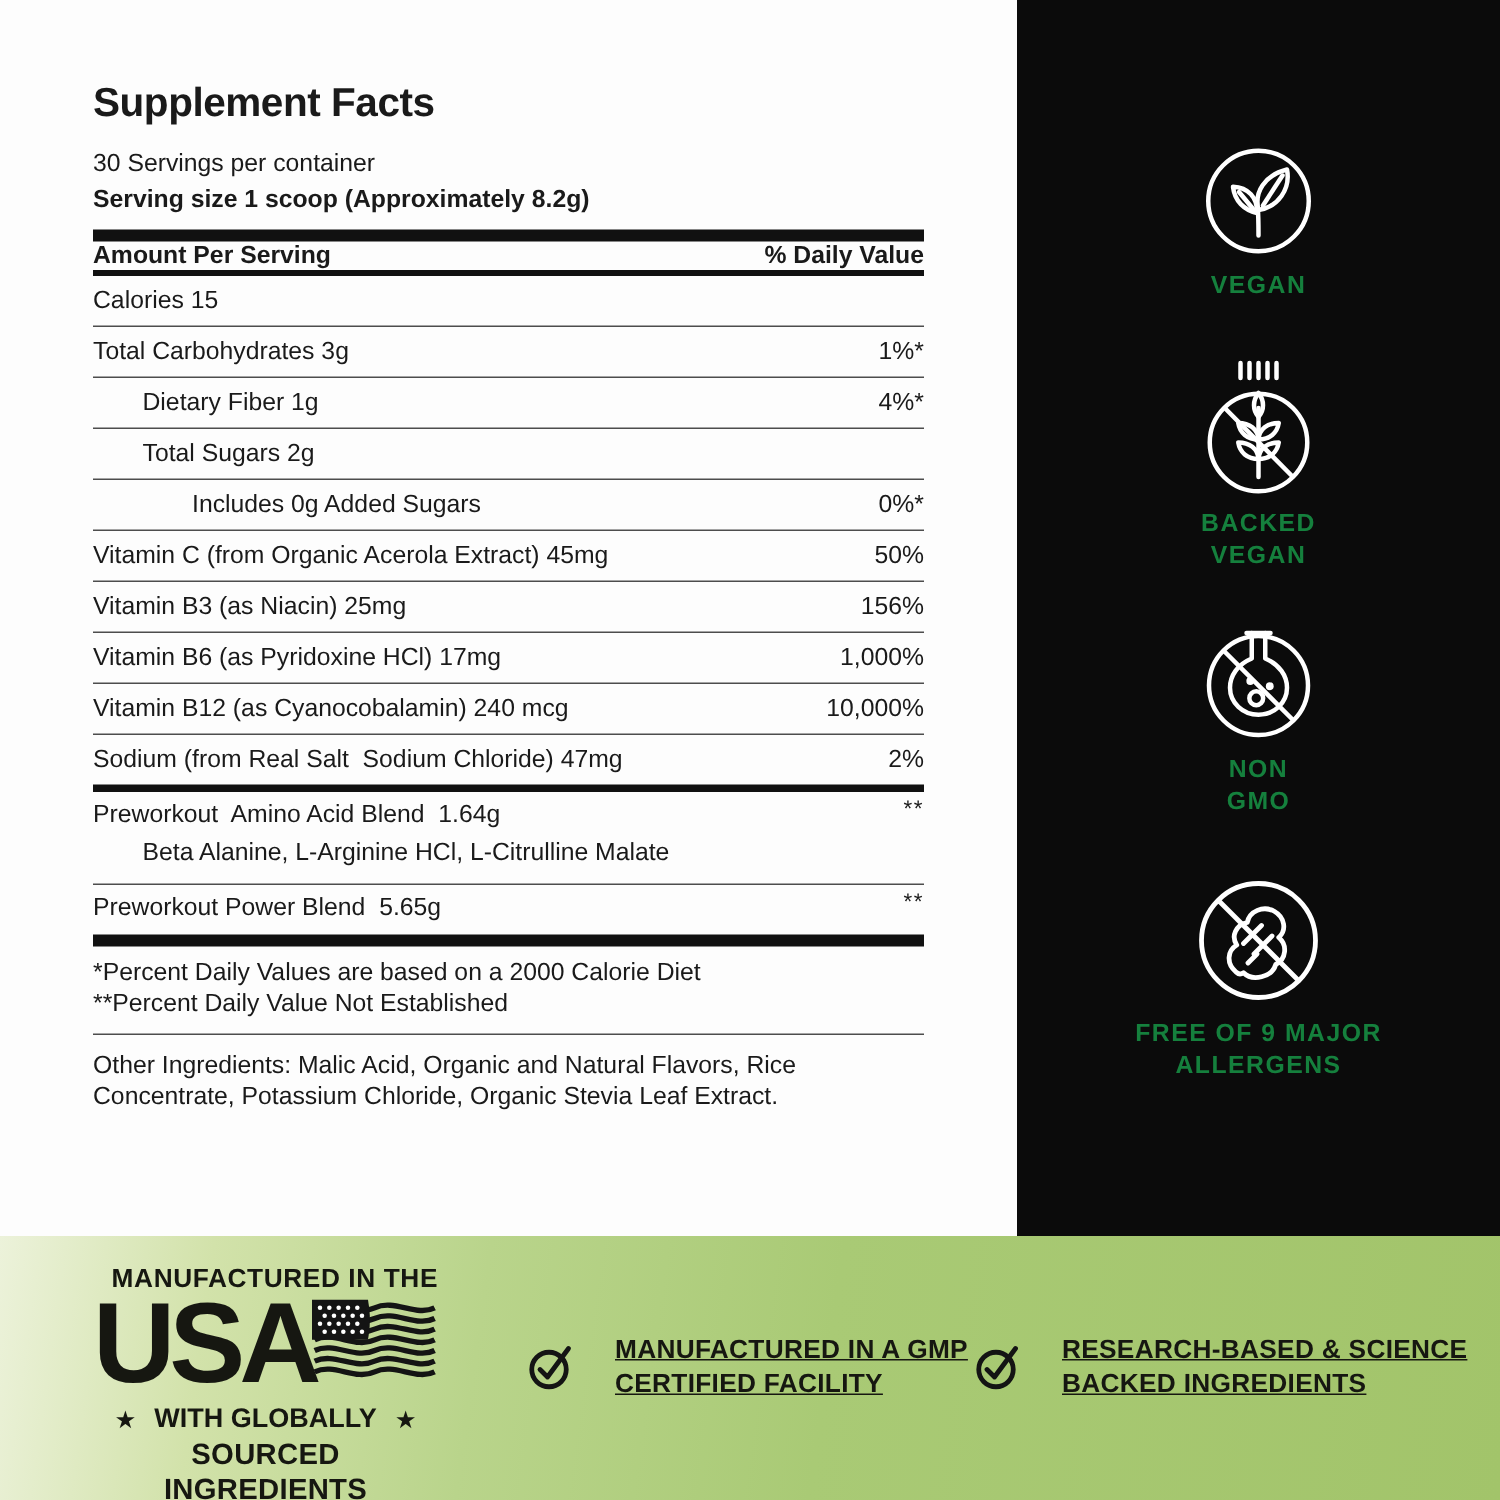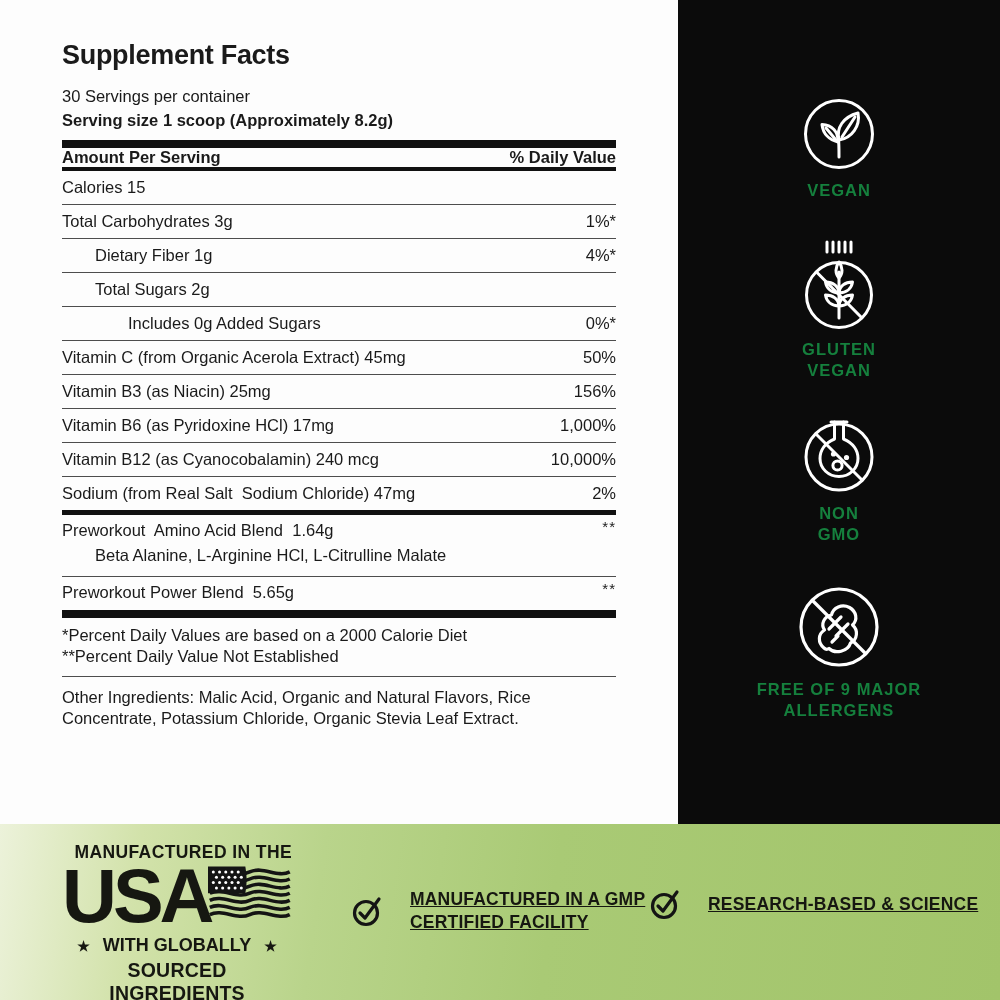--- a/index.html
+++ b/index.html
@@ -1,20 +1,20 @@
 <!DOCTYPE html>
 <html><head>
 <meta charset="utf-8">
 <style>
   html,body{margin:0;padding:0;width:1000px;height:1000px;overflow:hidden;
     font-family:"Liberation Sans",sans-serif;background:#fdfdfd;}
   .canvas{position:relative;width:1000px;height:1000px;background:#fdfdfd;color:#1a1a1a;}
 
   
-  .label{position:absolute;left:0;top:0;width:678px;height:824px;box-sizing:border-box;
+  .label{position:absolute;left:0;top:13px;width:678px;height:824px;box-sizing:border-box;
     padding:22px 62px 0 62px;background:#fdfdfd;}
   .title{font-size:27px;font-weight:700;letter-spacing:-0.3px;line-height:30px;}
   .servings{font-size:16.5px;margin-top:12px;line-height:17px;}
   .serving-size{font-size:16.5px;font-weight:700;margin-top:7px;line-height:17px;}
   .bar{background:#111;}
   .bar.thick{height:8px;margin-top:11px;}
   .bar.med{height:4px;}
   .bar.mid{height:5px;}
   .hdr-row{display:flex;justify-content:space-between;font-weight:700;font-size:16.5px;
     padding:1px 0;line-height:17px;}
@@ -178,21 +178,21 @@
           <path d="M37,78 V32"></path>
           <path d="M37,38 C33,33.5 33,27 37,22 C41,27 41,33.5 37,38 Z"></path>
           <path d="M37,53 C29.5,53 24.5,48.5 23.5,42 C31,42 36.5,46 37,53 Z"></path>
           <path d="M37,53 C44.5,53 49.5,48.5 50.5,42 C43,42 37.5,46 37,53 Z"></path>
           <path d="M37,66 C29.5,66 24.5,61.5 23.5,55 C31,55 36.5,59 37,66 Z"></path>
           <path d="M37,66 C44.5,66 49.5,61.5 50.5,55 C43,55 37.5,59 37,66 Z"></path>
           <path d="M15.5,33 L59,77"></path>
         </g>
       </svg>
       <div class="blabel">
-        <span>GLUTEN</span>
+        <span>BACKED</span>
         <span>VEGAN</span>
       </div>
     </div>
 
     <div class="badge" style="top:412px;">
       <svg width="78" height="82" viewBox="0 0 78 82">
         <g fill="none" stroke="#ffffff" stroke-width="3" stroke-linecap="round" stroke-linejoin="round">
           <circle cx="39" cy="45" r="33"></circle>
           <path d="M31,10 h16"></path>
           <path d="M34.5,10 V27 C25,31 20,38.5 20,46.5 A19,18 0 0 0 58,46.5 C58,38.5 53,31 43.5,27 V10"></path>
@@ -290,17 +290,18 @@
 
     <div class="cert-item research">
       <svg width="32" height="32" viewBox="0 0 32 32">
         <g fill="none" stroke="#141414" stroke-width="3.2" stroke-linejoin="round">
           <circle cx="14" cy="18" r="11.5"></circle>
           <path d="M8,18 L13,23 L27,4" stroke-linecap="round"></path>
         </g>
       </svg>
       <div class="cert-text">
         <span>RESEARCH-BASED &amp; SCIENCE</span>
+        <span>BACKED INGREDIENTS</span>
       </div>
     </div>
   </footer>
 
 </div>
 
 </body></html>

